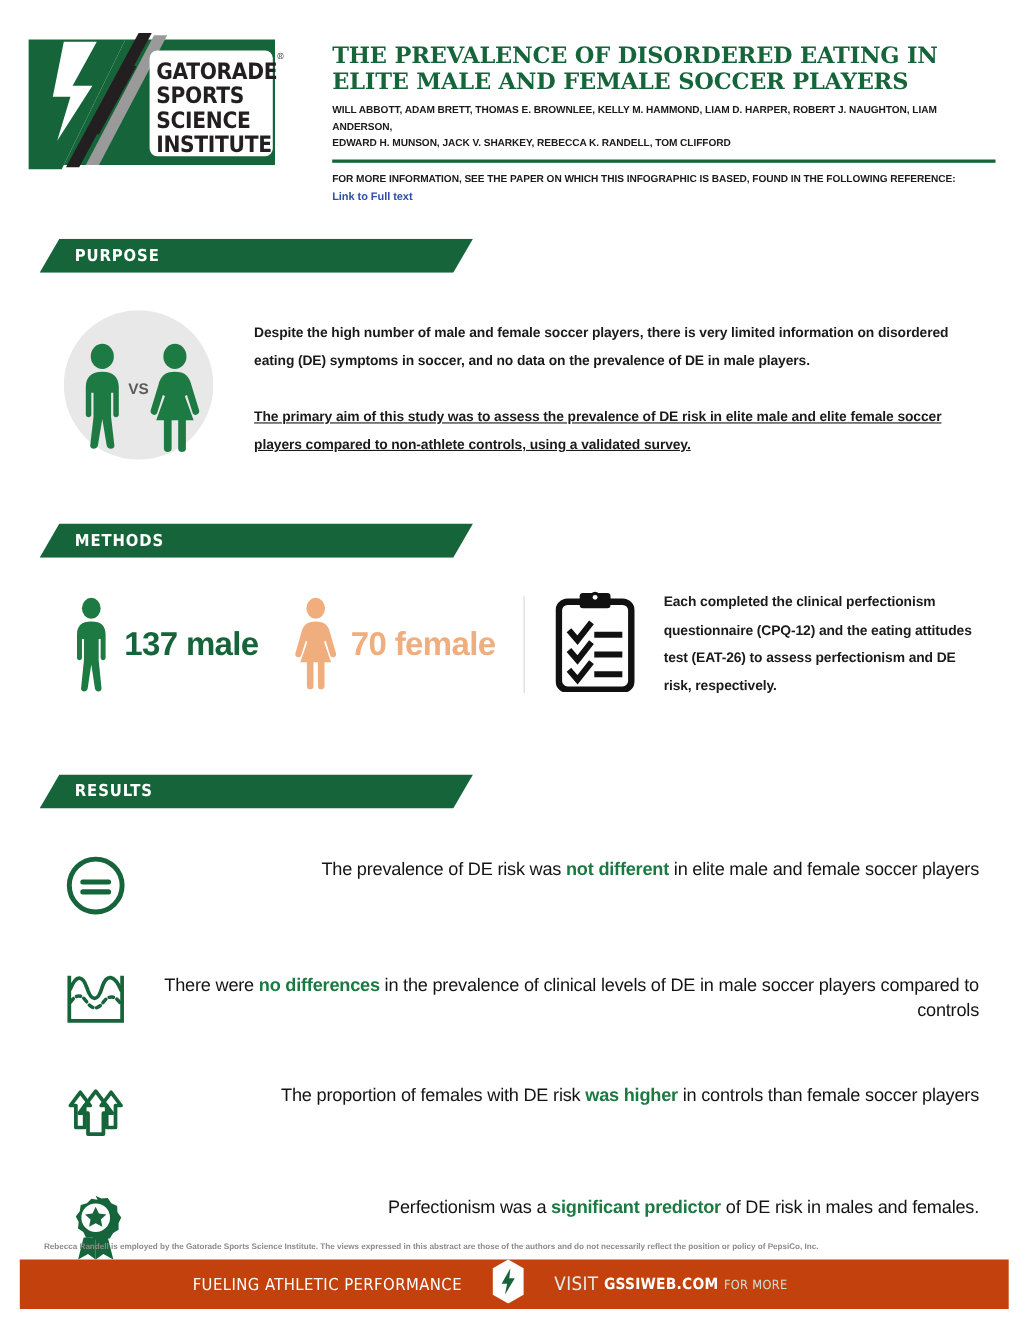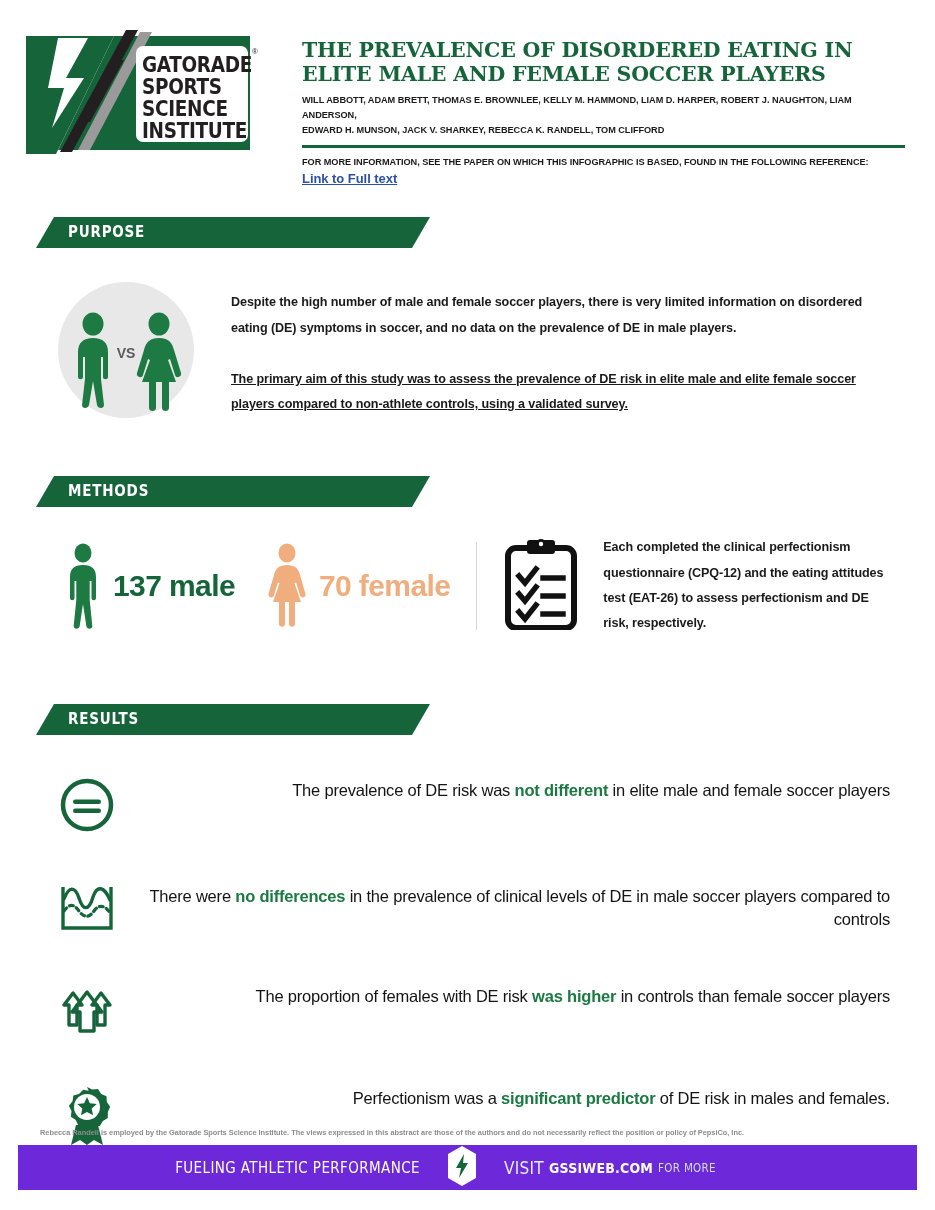--- a/index.html
+++ b/index.html
@@ -57,24 +57,23 @@
   .ref-line {
     font-size: 9.2px;
     font-weight: bold;
     color: #1a1a1a;
     letter-spacing: -0.05px;
     line-height: 1.5;
   }
   .ref-link {
     display: inline-block;
     margin-top: 2px;
-    font-size: 13px;
+    font-size: 10px;
     font-weight: bold;
     color: #2c4fa8;
-    text-decoration: underline;
     letter-spacing: -0.05px;
     cursor: pointer;
   }
 
   
   .banner {
     position: relative;
     height: 31px;
     margin-left: 36px;
     width: 394px;
@@ -194,21 +193,21 @@
     font-weight: bold;
     color: #8c8c8c;
     letter-spacing: -0.02px;
   }
   .footer-bar {
     position: absolute;
     left: 18px;
     right: 18px;
     bottom: 20px;
     height: 45px;
-    background: #6d28d9;
+    background: #c2410c;
     display: flex;
     align-items: center;
     justify-content: center;
   }
   .footer-inner {
     display: flex;
     align-items: center;
     transform: translateX(-22px);
   }
   .footer-slogan {

